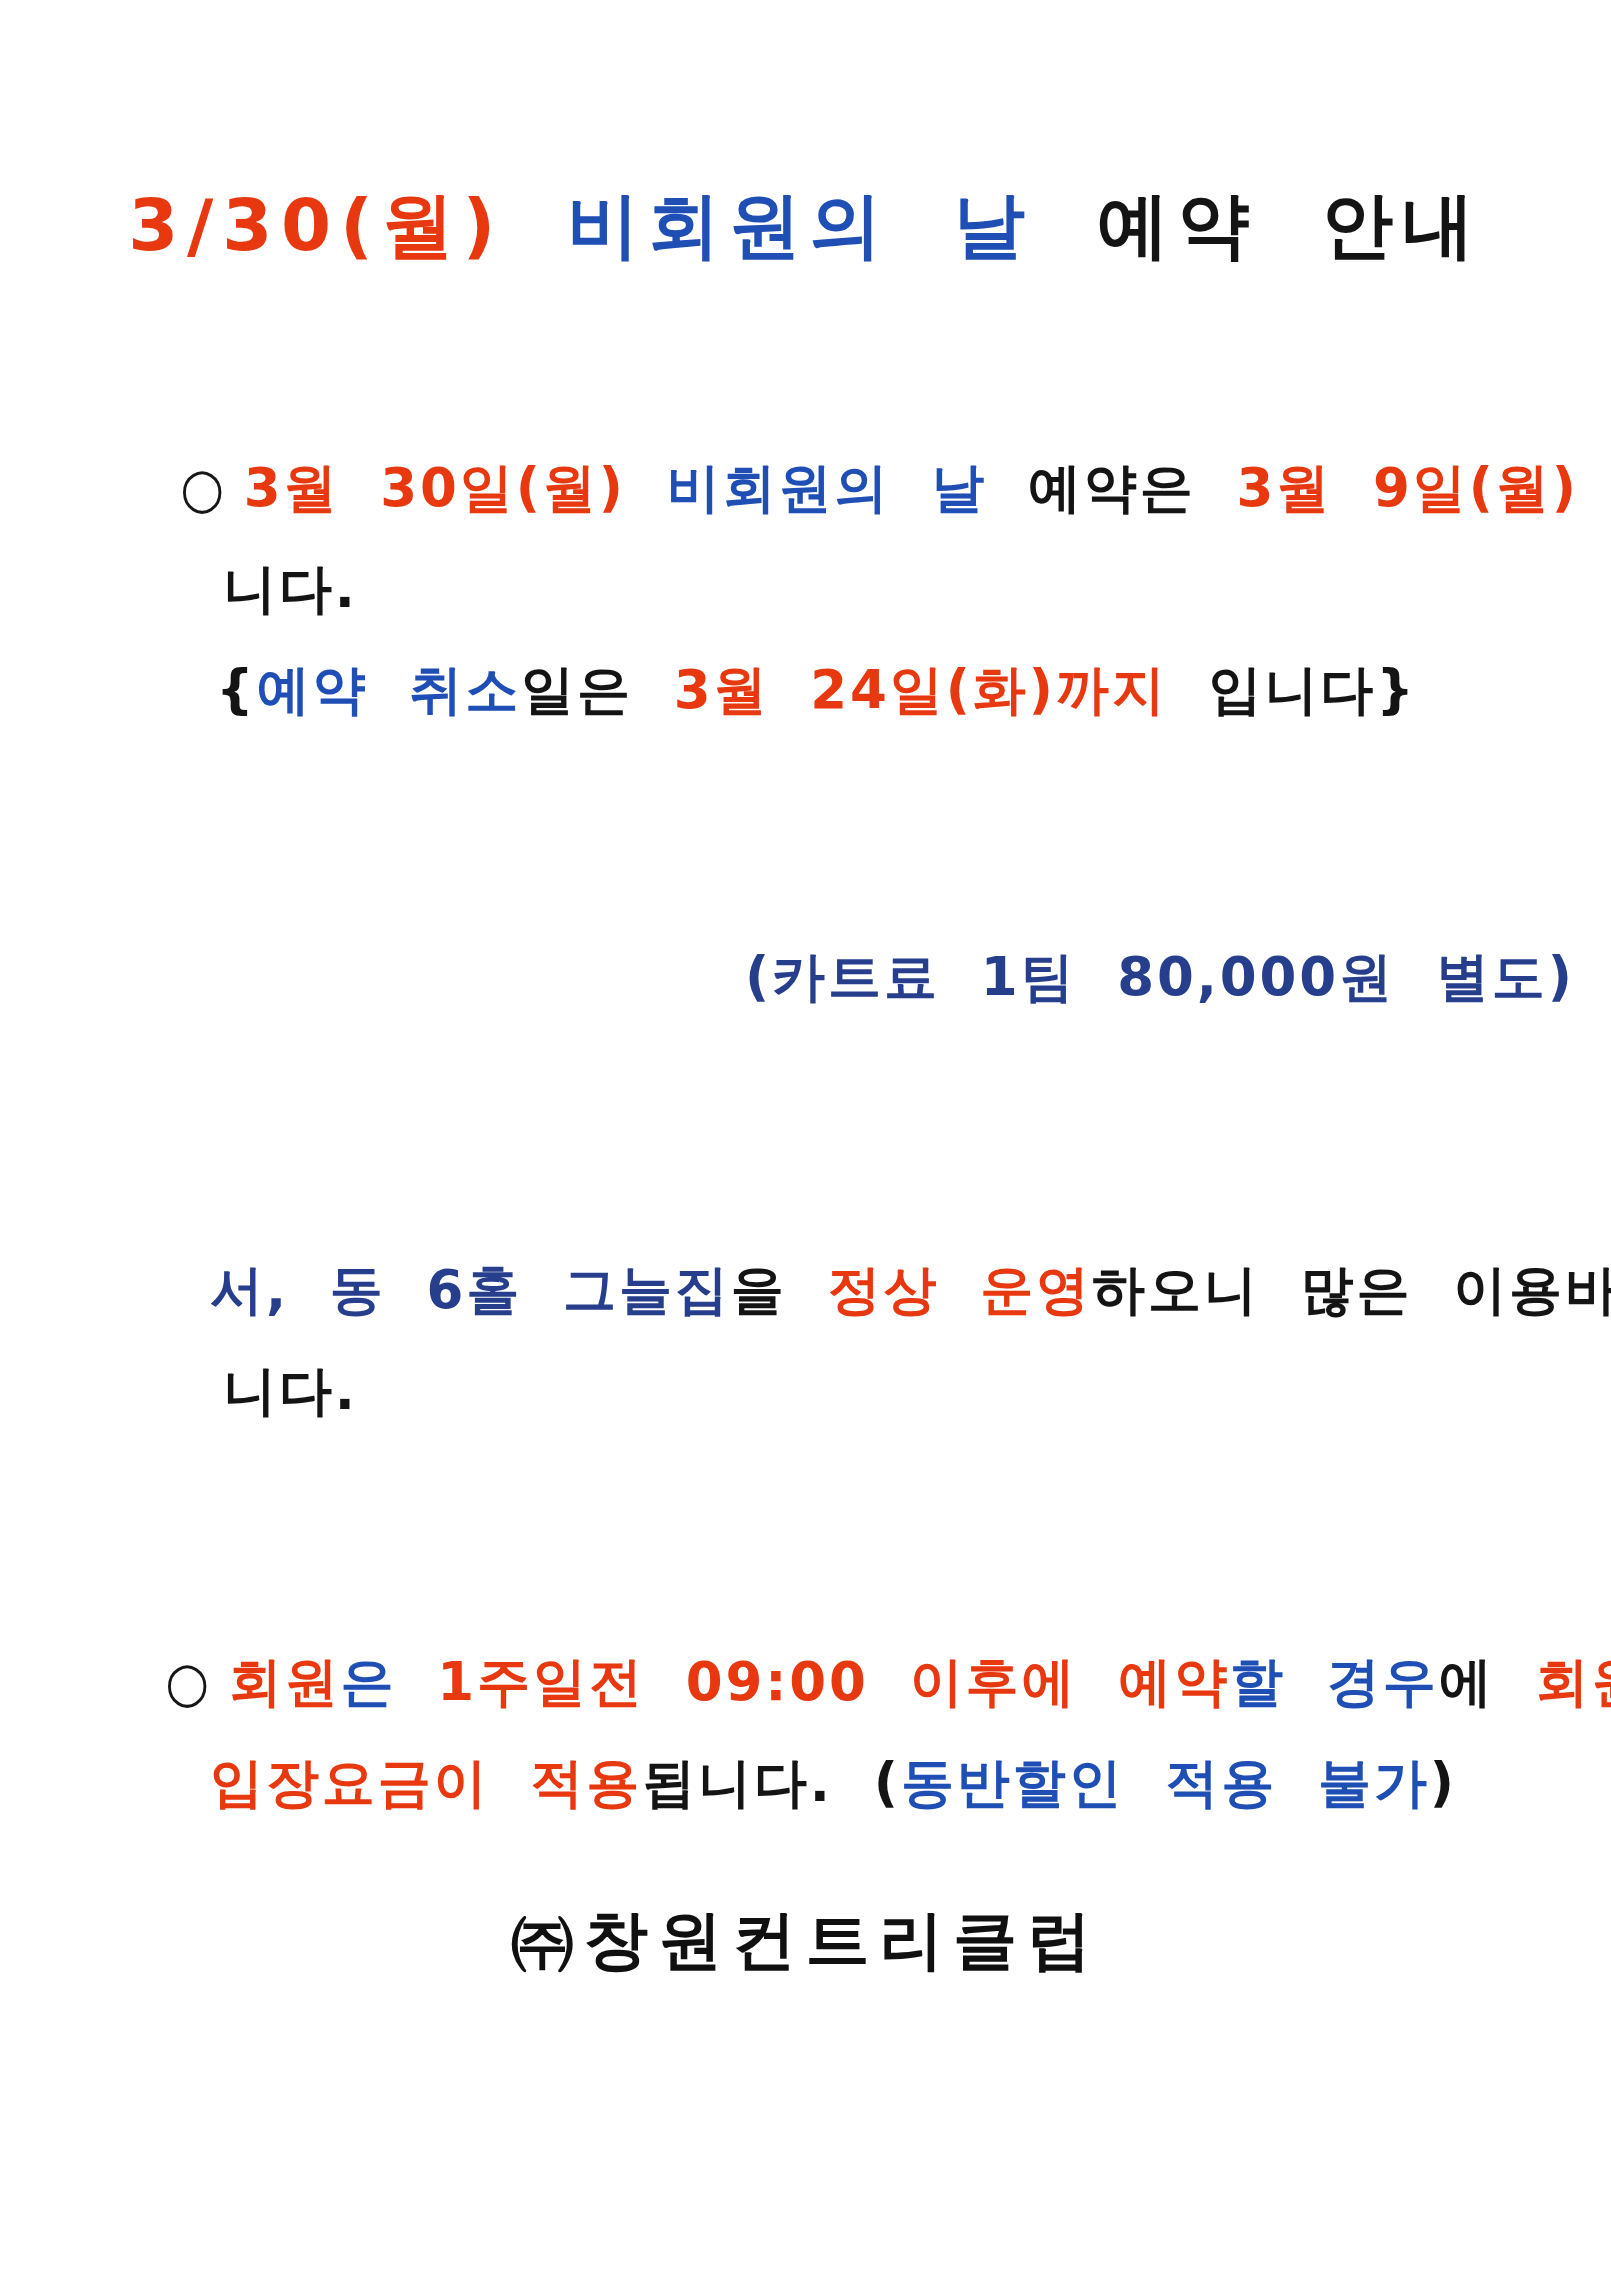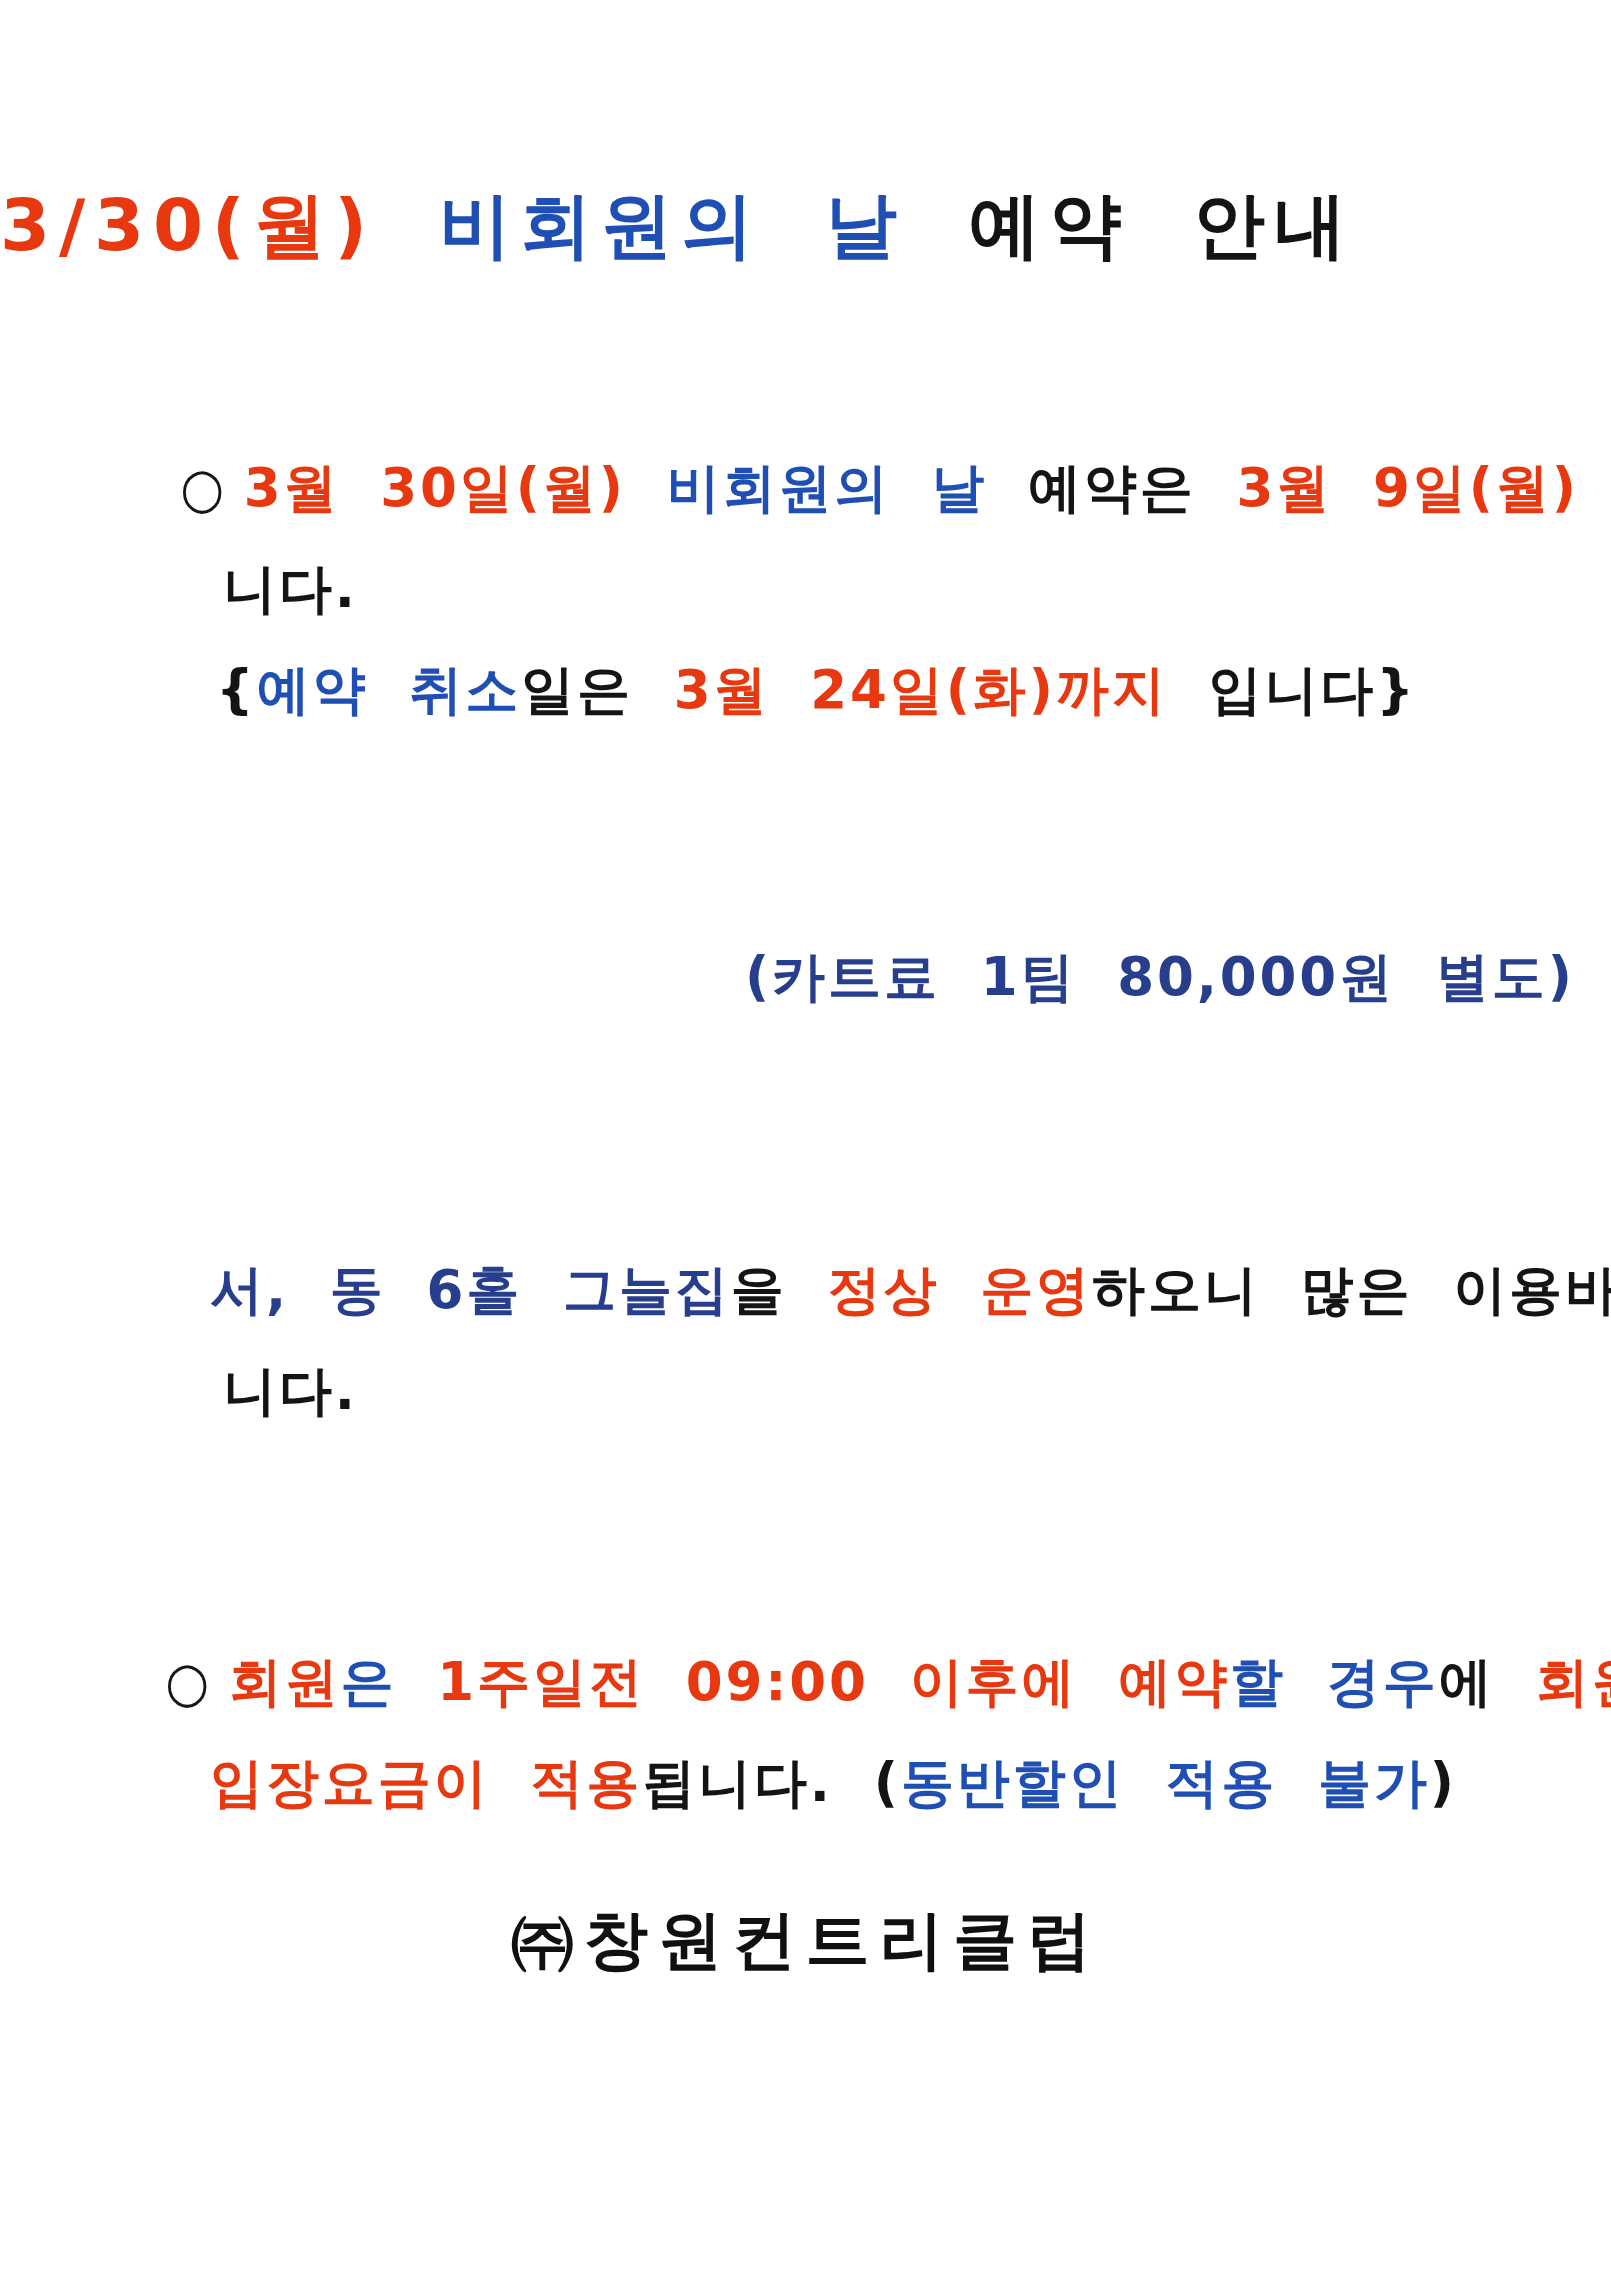--- a/index.html
+++ b/index.html
@@ -7,20 +7,21 @@
     position:relative;
     width:1611px;height:2294px;
     margin:0 auto;
     background:#ffffff;
     font-family:"DejaVu Sans","Liberation Sans",sans-serif;
     font-weight:bold;
     overflow:hidden;
   }
   .title{
     position:absolute;top:177px;left:0;width:100%;
+    text-align:center;
     font-size:72px;line-height:1.35;
     letter-spacing:8.8px;word-spacing:29px;
     white-space:pre;
   }
   .item{position:absolute;left:8px;width:1611px;padding-left:15px;}
   .line{
     font-size:53px;line-height:101px;
     letter-spacing:2.9px;word-spacing:19.5px;
     white-space:pre;
   }

